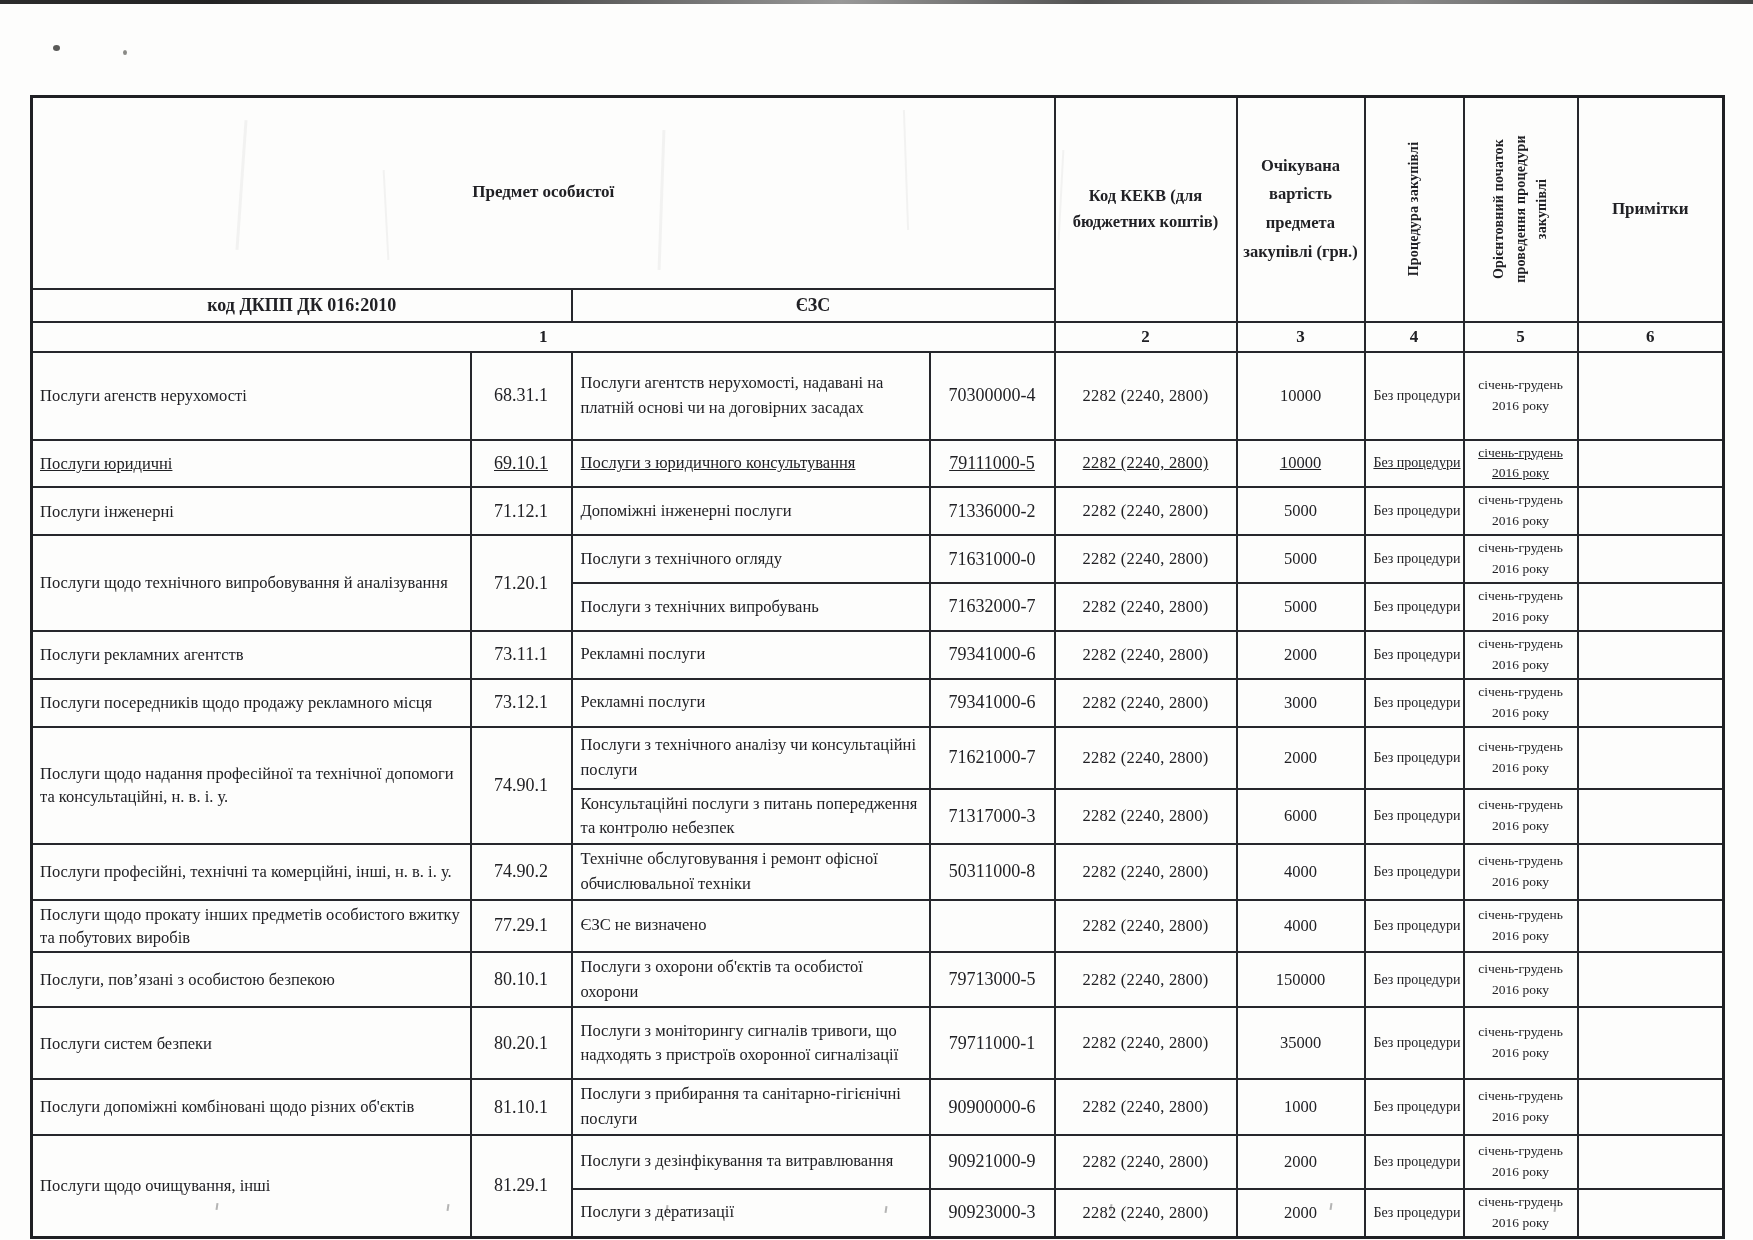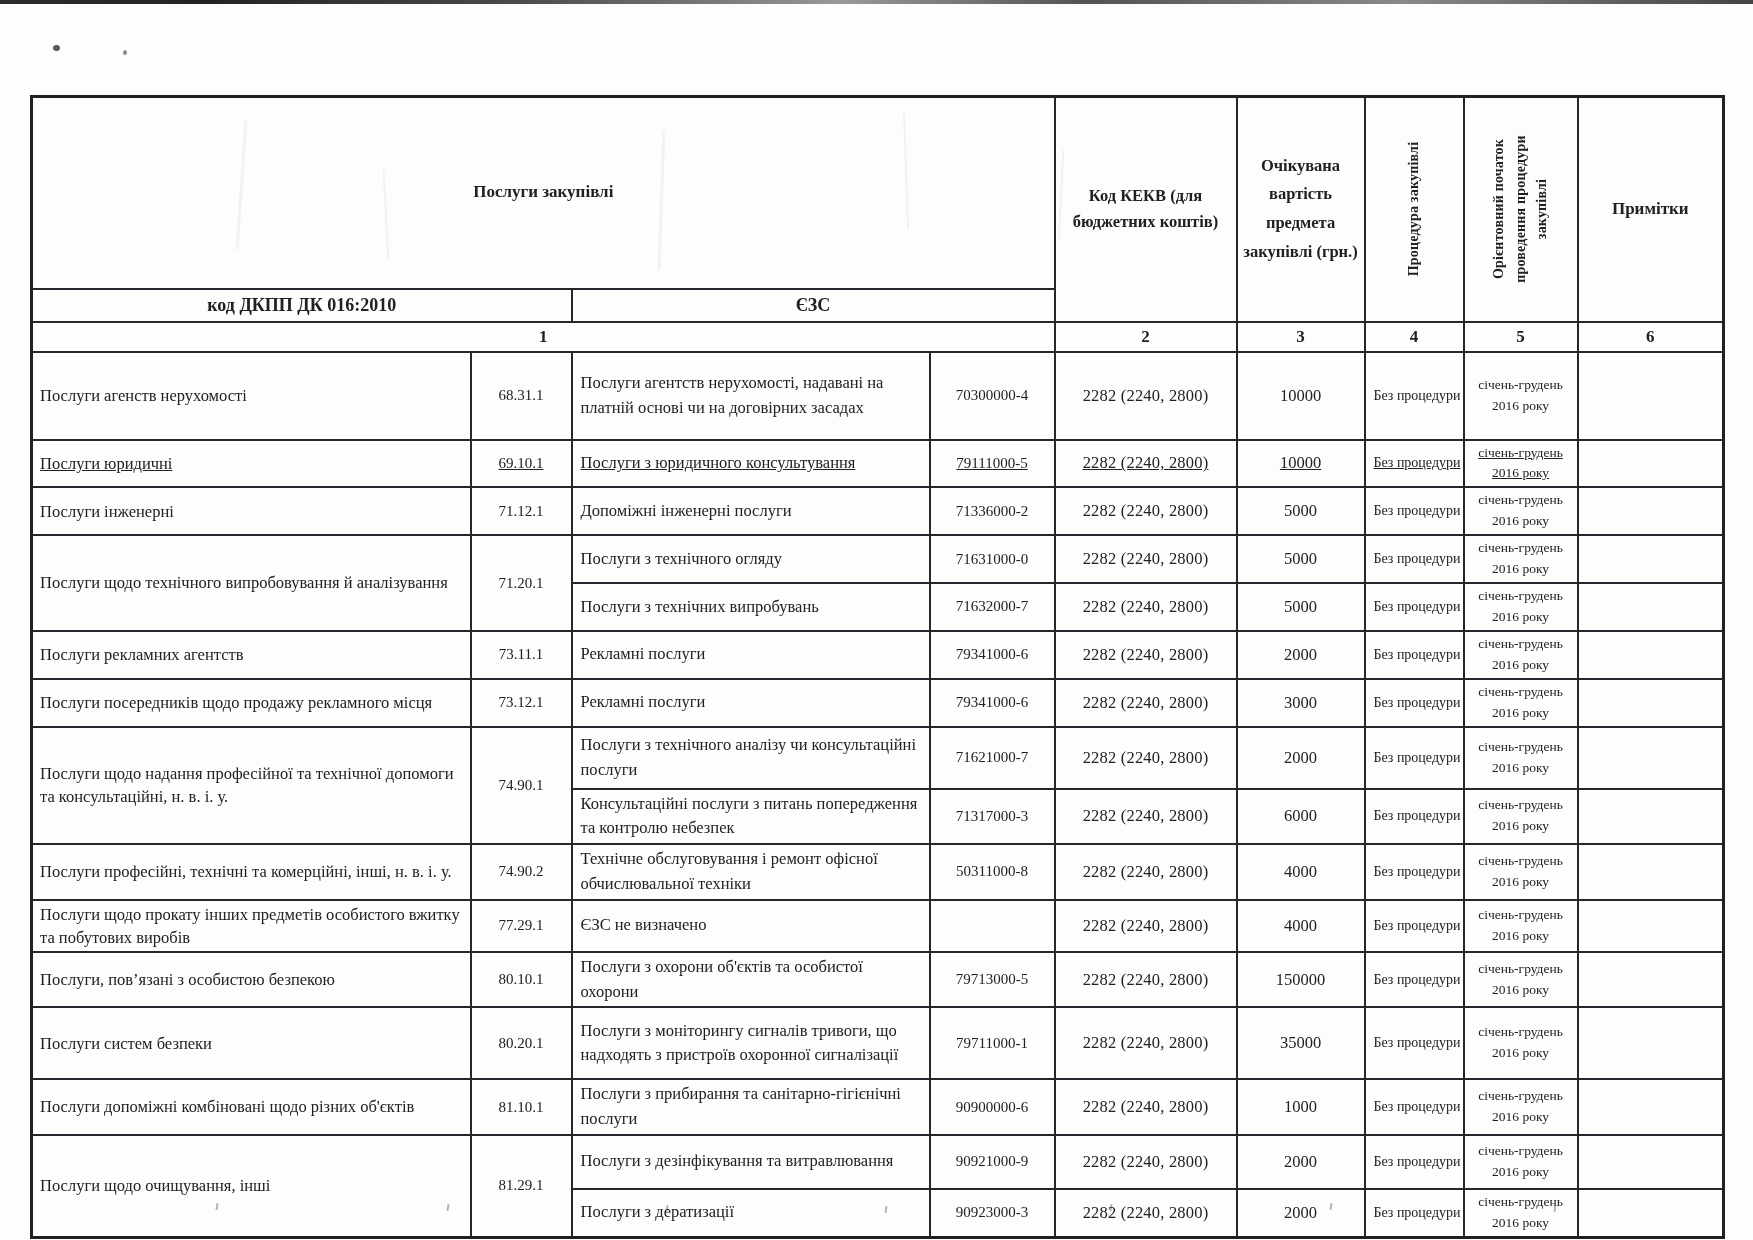--- a/index.html
+++ b/index.html
@@ -29,21 +29,21 @@
   .h-rot{position:relative;}
   .rot{
     position:absolute;left:50%;top:50%;width:212px;
     transform:translate(-50%,-50%) rotate(-90deg);
     text-align:center;font-weight:bold;font-size:14px;line-height:1.55;
     white-space:pre-line;letter-spacing:.2px;
   }
   .sub{font-size:18px;}
   .num{font-weight:bold;text-align:center;font-size:17px;}
   .c-name{text-align:left;font-size:16.5px;line-height:1.4;padding:2px 7px;}
-  .c-code{text-align:center;font-size:15px;}
+  .c-code{text-align:center;font-size:18px;}
   .c-desc{text-align:left;font-size:16.5px;line-height:1.5;padding:2px 8px;}
   .c-kekv{text-align:center;font-size:16.5px;letter-spacing:.2px;}
   .c-val{text-align:center;font-size:16.5px;}
   .c-proc{text-align:right;font-size:14px;padding:2px 2px 2px 4px;}
   .c-start{text-align:center;font-size:13.5px;line-height:1.55;white-space:pre-line;}
   .c-notes{}
 </style>
 </head>
 <body>
 
@@ -72,21 +72,21 @@
         <col style="width:358px">
       <col style="width:125px">
         <col style="width:182px">
         <col style="width:128px">
       <col style="width:99px">
         <col style="width:114px">
         <col style="width:146px">
     </colgroup>
     <tbody>
       <tr style="height:192px;">
-        <td colspan="4" class="hdr">Послуги закупівлі</td>
+        <td colspan="4" class="hdr">Предмет особистої</td>
         <td rowspan="2" class="hdr h-kekv">Код КЕКВ (для бюджетних коштів)</td>
         <td rowspan="2" class="hdr h-expected">Очікувана вартість предмета закупівлі (грн.)</td>
         <td rowspan="2" class="hdr h-rot">
           <span class="rot">Процедура закупівлі</span>
         </td>
         <td rowspan="2" class="hdr h-rot">
           <span class="rot">Орієнтовний початок
 проведення процедури
 закупівлі</span>
         </td>

